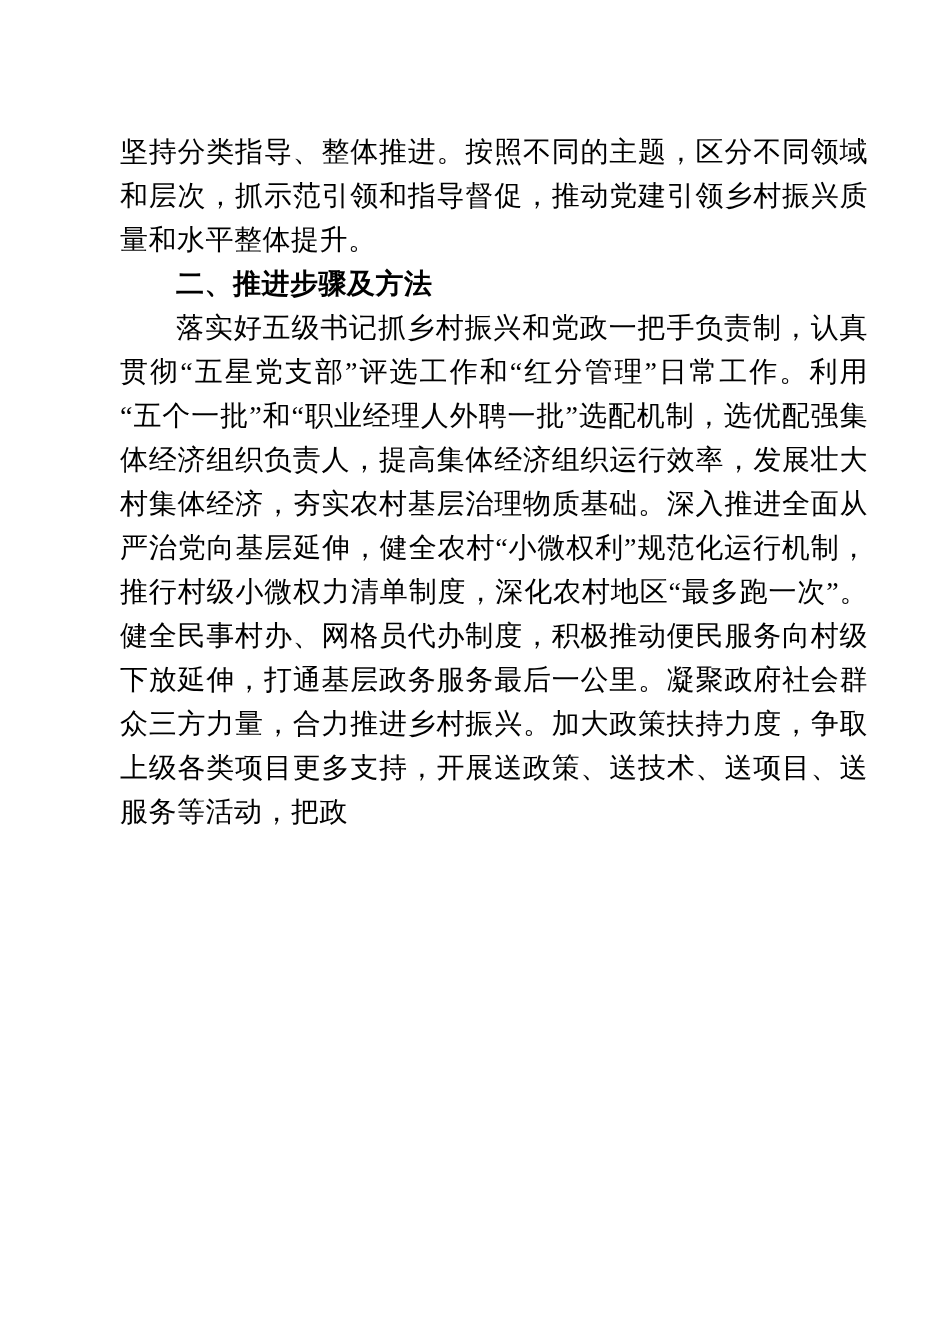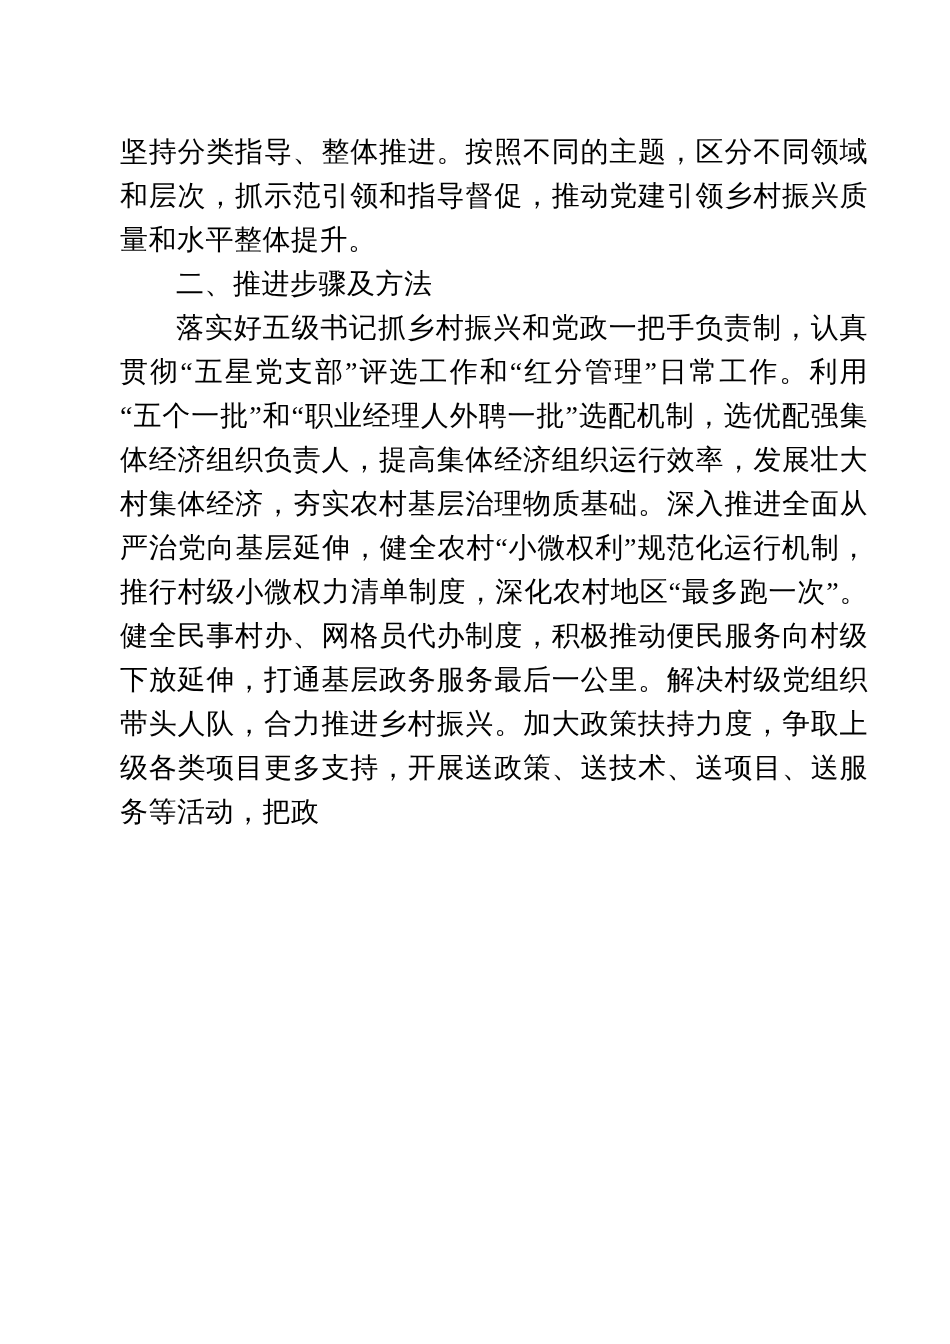--- a/index.html
+++ b/index.html
@@ -27,35 +27,35 @@
   }
   .doc p {
     margin: 0;
     padding: 0;
   }
   .indent {
     text-indent: 2em;
   }
   .h1 {
     font-family: "Liberation Sans", "DejaVu Sans", sans-serif;
-    font-weight: 400;
+    font-weight: 700;
   }
   .h2 {
     font-family: "Liberation Serif", "DejaVu Serif", serif;
     font-weight: 700;
   }
 </style>
 </head>
 <body>
 
 <div class="page">
   <div class="doc">
 
     <p class="body-text">坚持分类指导、整体推进。按照不同的主题，区分不同领域和层次，抓示范引领和指导督促，推动党建引领乡村振兴质量和水平整体提升。</p>
 
 
     <p class="h1 indent">二、推进步骤及方法</p>
 
 
-    <p class="body-text indent">落实好五级书记抓乡村振兴和党政一把手负责制，认真贯彻“五星党支部”评选工作和“红分管理”日常工作。利用“五个一批”和“职业经理人外聘一批”选配机制，选优配强集体经济组织负责人，提高集体经济组织运行效率，发展壮大村集体经济，夯实农村基层治理物质基础。深入推进全面从严治党向基层延伸，健全农村“小微权利”规范化运行机制，推行村级小微权力清单制度，深化农村地区“最多跑一次”。健全民事村办、网格员代办制度，积极推动便民服务向村级下放延伸，打通基层政务服务最后一公里。解决村级党组织带头人队，合力推进乡村振兴。加大政策扶持力度，争取上级各类项目更多支持，开展送政策、送技术、送项目、送服务等活动，把政</p>
+    <p class="body-text indent">落实好五级书记抓乡村振兴和党政一把手负责制，认真贯彻“五星党支部”评选工作和“红分管理”日常工作。利用“五个一批”和“职业经理人外聘一批”选配机制，选优配强集体经济组织负责人，提高集体经济组织运行效率，发展壮大村集体经济，夯实农村基层治理物质基础。深入推进全面从严治党向基层延伸，健全农村“小微权利”规范化运行机制，推行村级小微权力清单制度，深化农村地区“最多跑一次”。健全民事村办、网格员代办制度，积极推动便民服务向村级下放延伸，打通基层政务服务最后一公里。凝聚政府社会群众三方力量，合力推进乡村振兴。加大政策扶持力度，争取上级各类项目更多支持，开展送政策、送技术、送项目、送服务等活动，把政</p>
 
   </div>
 </div>
 
 </body></html>

